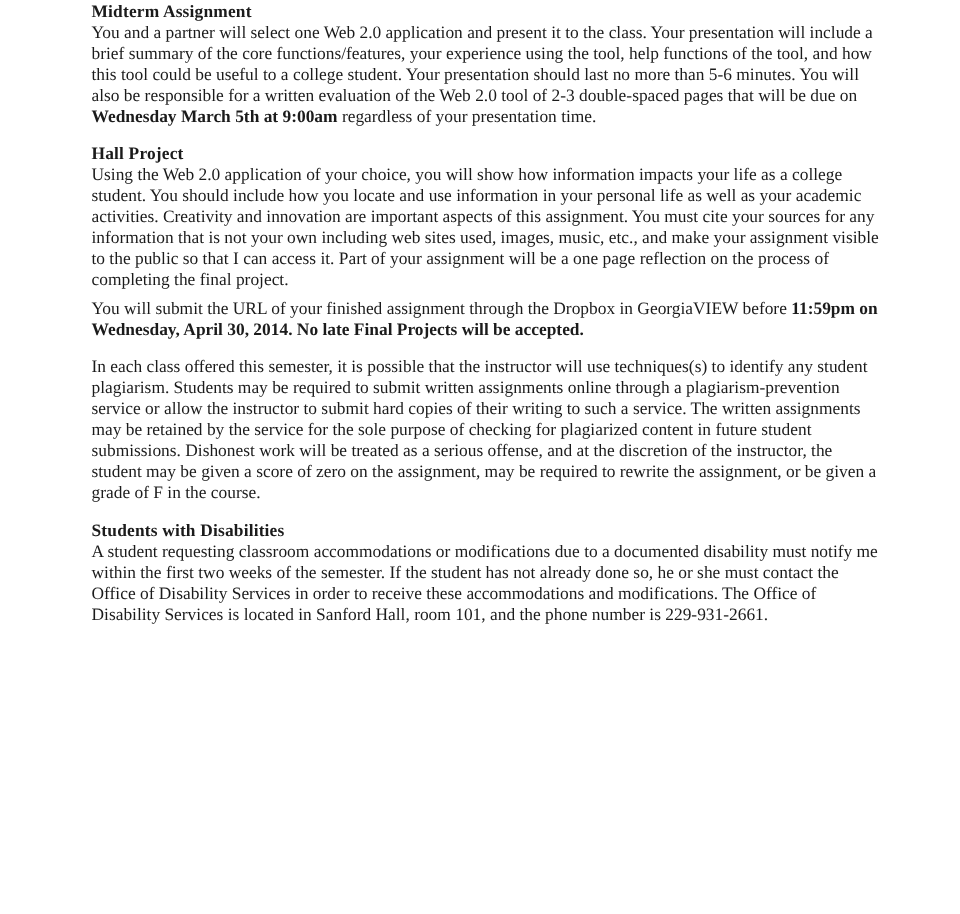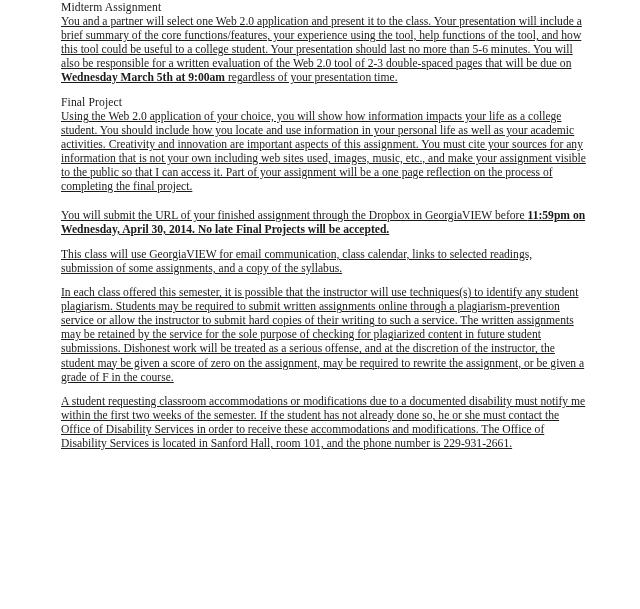--- a/index.html
+++ b/index.html
@@ -23,50 +23,49 @@
     line-height: 14.05px;
     text-align: left;
   }
   .sec {
     margin: 0 0 10.5px 0;
   }
   .sec:last-child { margin-bottom: 0; }
   h2.heading {
     font-size: 11.6px;
     line-height: 14.05px;
-    font-weight: normal;
+    font-weight: bold;
     margin: 0;
     padding: 0;
     letter-spacing: 0.01em;
   }
   p.para {
     margin: 0;
     padding: 0;
     font-size: 11.6px;
     line-height: 14.05px;
-    text-decoration: underline;
   }
-  p.para + p.para { margin-top: 15px; }
+  p.para + p.para { margin-top: 5px; }
   .b { font-weight: bold; }
 </style>
 </head>
 <body>
 
 <div id="doc">
     <div class="sec">
       <h2 class="heading">Midterm Assignment</h2>
       <p class="para"><span>You and a partner will select one Web 2.0 application and present it to the class. Your presentation will include a brief summary of the core functions/features, your experience using the tool, help functions of the tool, and how this tool could be useful to a college student. Your presentation should last no more than 5-6 minutes. You will also be responsible for a written evaluation of the Web 2.0 tool of 2-3 double-spaced pages that will be due on </span><span class="b">Wednesday March 5th at 9:00am</span><span> regardless of your presentation time.</span></p>
     </div>
     <div class="sec">
-      <h2 class="heading">Final Project</h2>
+      <h2 class="heading">Hall Project</h2>
       <p class="para"><span>Using the Web 2.0 application of your choice, you will show how information impacts your life as a college student. You should include how you locate and use information in your personal life as well as your academic activities. Creativity and innovation are important aspects of this assignment. You must cite your sources for any information that is not your own including web sites used, images, music, etc., and make your assignment visible to the public so that I can access it. Part of your assignment will be a one page reflection on the process of completing the final project.</span></p>
       <p class="para"><span>You will submit the URL of your finished assignment through the Dropbox in GeorgiaVIEW before </span><span class="b">11:59pm on Wednesday, April 30, 2014. No late Final Projects will be accepted.</span></p>
     </div>
     <div class="sec">
-      <p class="para"><span>This class will use GeorgiaVIEW for email communication, class calendar, links to selected readings, submission of some assignments, and a copy of the syllabus.</span></p>
     </div>
     <div class="sec">
       <p class="para"><span>In each class offered this semester, it is possible that the instructor will use techniques(s) to identify any student plagiarism. Students may be required to submit written assignments online through a plagiarism-prevention service or allow the instructor to submit hard copies of their writing to such a service. The written assignments may be retained by the service for the sole purpose of checking for plagiarized content in future student submissions. Dishonest work will be treated as a serious offense, and at the discretion of the instructor, the student may be given a score of zero on the assignment, may be required to rewrite the assignment, or be given a grade of F in the course.</span></p>
     </div>
     <div class="sec">
+      <h2 class="heading">Students with Disabilities</h2>
       <p class="para"><span>A student requesting classroom accommodations or modifications due to a documented disability must notify me within the first two weeks of the semester. If the student has not already done so, he or she must contact the Office of Disability Services in order to receive these accommodations and modifications. The Office of Disability Services is located in Sanford Hall, room 101, and the phone number is 229-931-2661.</span></p>
     </div>
   </div>
 
 </body></html>

